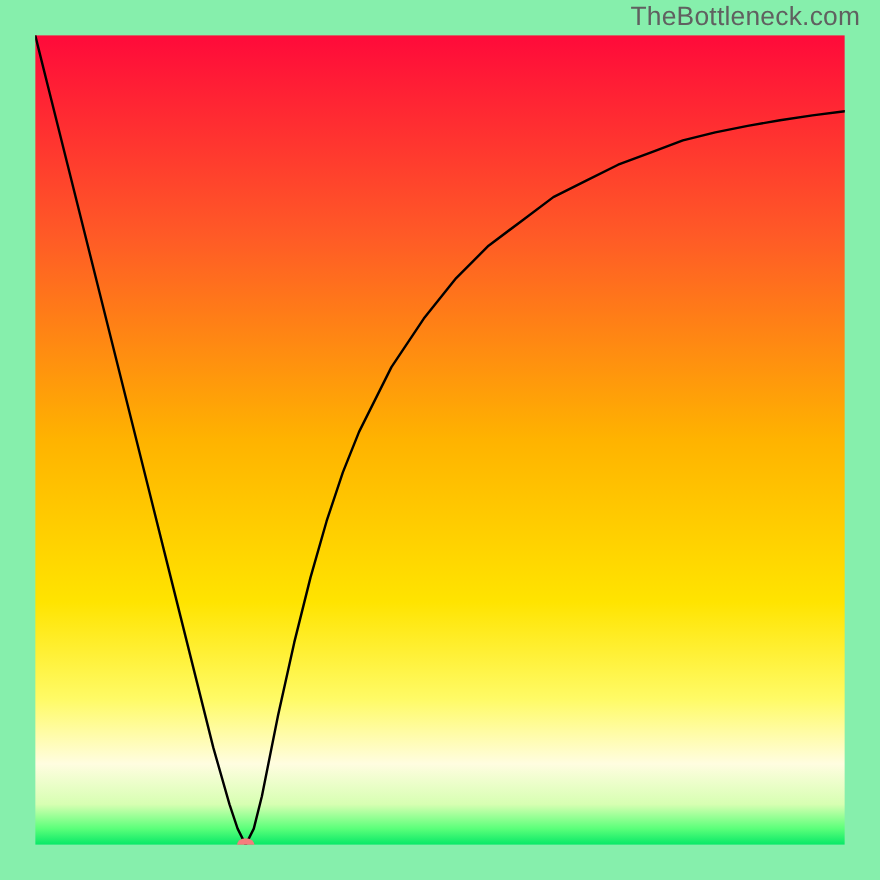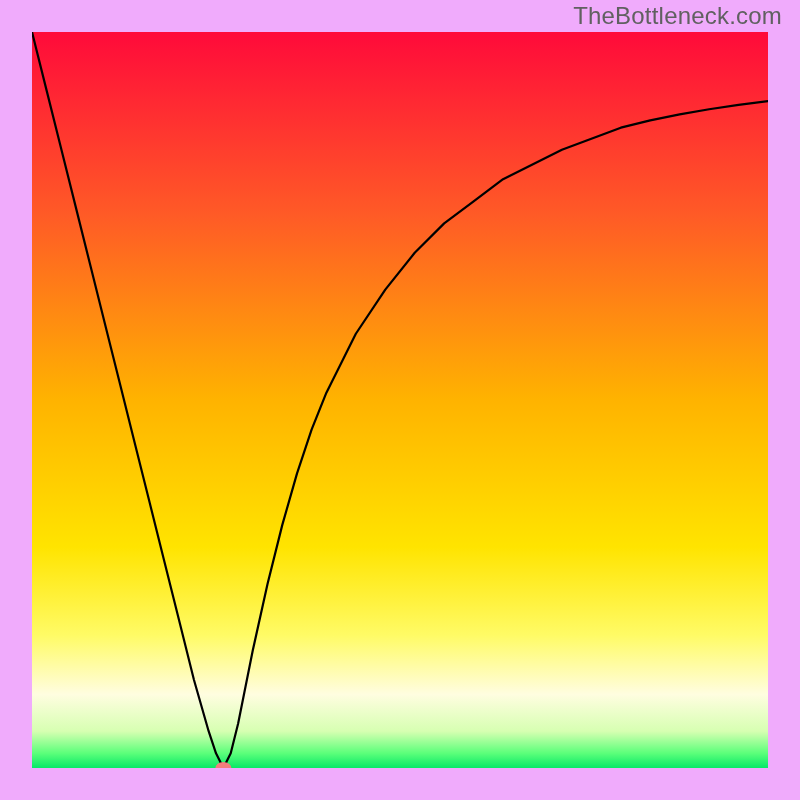--- a/index.html
+++ b/index.html
@@ -8,21 +8,21 @@
     width: 800px;
     height: 800px;
     overflow: hidden;
     background: #000;
     font-family: Arial, Helvetica, sans-serif;
   }
   .frame {
     position: relative;
     width: 800px;
     height: 800px;
-    background: #f0abfc;
+    background: #86efac;
   }
   .watermark {
     position: absolute;
     top: 2px;
     right: 18px;
     color: #606060;
     font-size: 24px;
     font-weight: 500;
     letter-spacing: 0.2px;
     z-index: 10;

